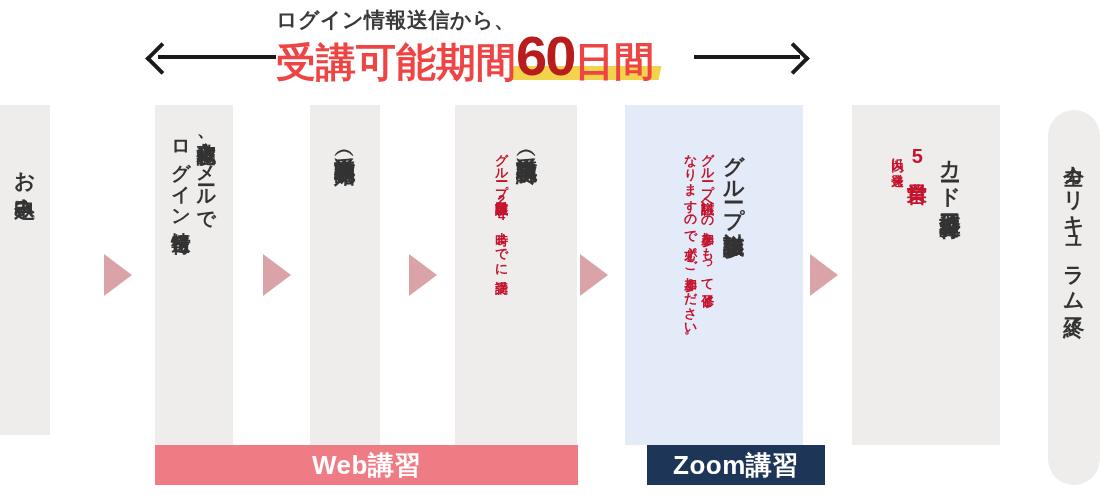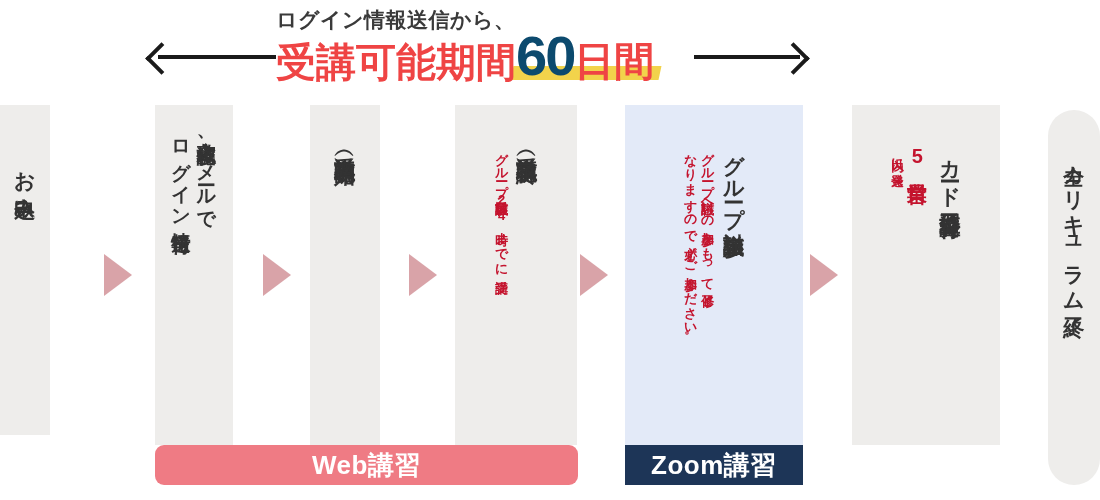--- a/index.html
+++ b/index.html
@@ -31,21 +31,21 @@
     background:#f2d34b;z-index:0;
     transform:skewX(-12deg);
   }
   .hdr-word{
     position:relative;z-index:1;
     font-size:40px;font-weight:700;color:#ef4444;
     line-height:1;letter-spacing:0px;
   }
   .hdr-num{
     position:relative;z-index:1;
-    font-size:56px;font-weight:700;color:#0c4a6e;
+    font-size:56px;font-weight:700;color:#b91c1c;
     line-height:0.92;letter-spacing:-2px;
   }
   .arrow-line{position:absolute;height:4px;background:#1a1a1a;top:55px;}
   .arrow-head{position:absolute;width:19px;height:19px;border-top:4px solid #1a1a1a;border-left:4px solid #1a1a1a;top:47px;}
   .ah-left{left:150px;transform:rotate(-45deg);}
   .ah-right{left:782px;transform:rotate(135deg);}
 
   
   .box{
     position:absolute;
@@ -91,21 +91,21 @@
     border-left:28px solid #d9a3a8;
   }
 
   
   .lbl{
     position:absolute;height:40px;
     display:flex;align-items:center;justify-content:center;
     color:#ffffff;font-size:26px;font-weight:700;letter-spacing:0.5px;
     box-sizing:border-box;
   }
-  .lbl.web{background:#ef7b84;border-radius:9px;}
+  .lbl.web{background:#ef7b84;}
   .lbl.zoom{background:#1d3557;}
   .lbl.cert{background:#ef7b84;}
 </style>
 </head>
 <body>
 
 <div id="stage">
 
   <div class="header">
 
@@ -167,16 +167,16 @@
       <span class="vnote-small" style="margin-right:2px;margin-top:4px;">以内に発送</span>
     </span>
   </div>
 
   <div class="box pill" style="left:1048px;top:110px;width:52px;height:375px;padding-top:40px;">
     <span class="vtxt vmain">全カリキュラム終了</span>
   </div>
 
   <div class="lbl web" style="left:155px;top:445px;width:423px;">Web講習</div>
 
-  <div class="lbl zoom" style="left:625px;top:445px;width:178px;">Zoom講習</div>
+  <div class="lbl zoom" style="left:647px;top:445px;width:178px;">Zoom講習</div>
 
 
 </div>
 
 </body></html>

